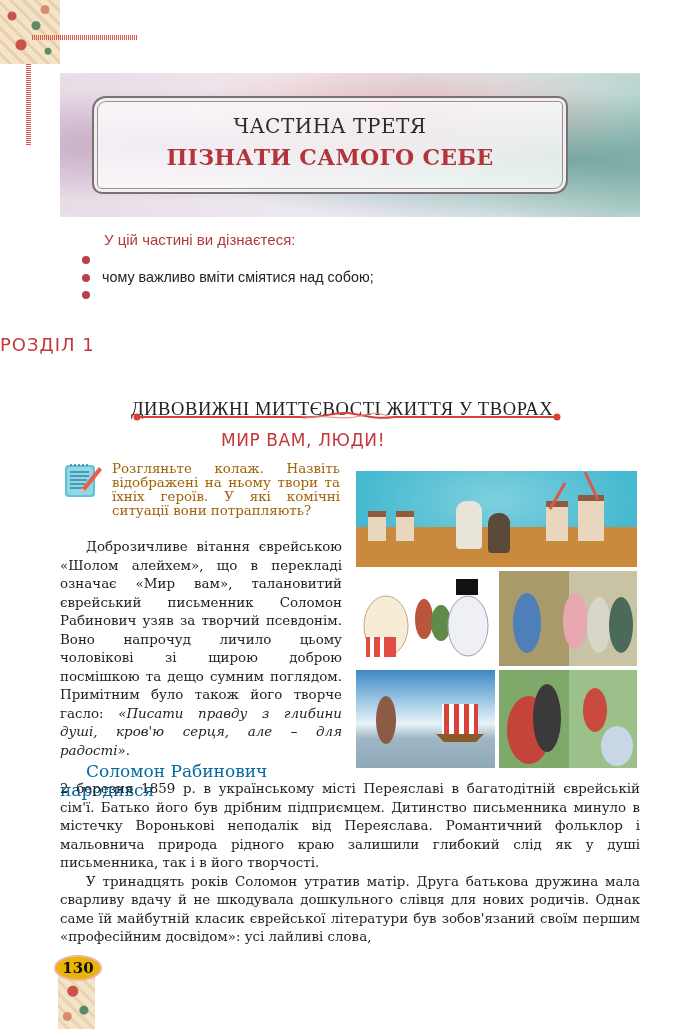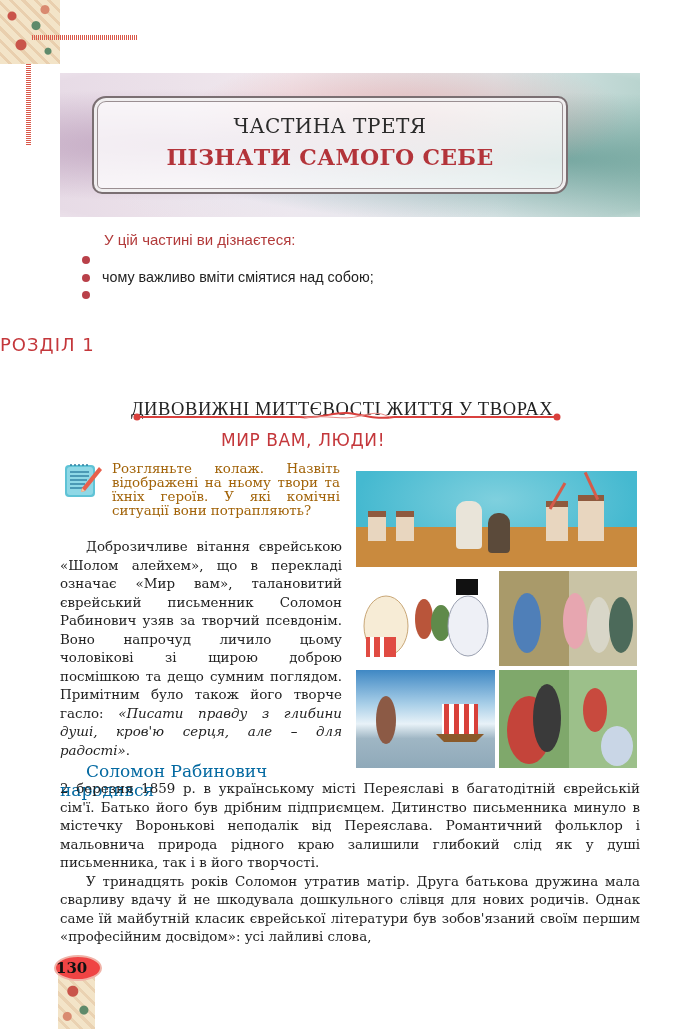--- a/index.html
+++ b/index.html
@@ -95,21 +95,21 @@
 
   
   .page-orn { position:absolute; left:58px; top:966px; width:37px; height:63px;
     background:
       radial-gradient(circle at 40% 40%, #c9544a 0 5px, transparent 6px),
       radial-gradient(circle at 70% 70%, #5f8a6a 0 4px, transparent 5px),
       radial-gradient(circle at 25% 80%, #d98a70 0 4px, transparent 5px),
       repeating-linear-gradient(45deg, #f3e4c8 0 6px, #ead2b2 6px 9px);
   }
   .page-num { position:absolute; left:54px; top:955px; width:48px; height:26px; border-radius:50%;
-    background:#ef4444; border:2px solid #f0b3a8; line-height:22px;
+    background:#eab308; border:2px solid #f0b3a8; text-align:center; line-height:22px;
     font-family:"DejaVu Serif", serif; font-weight:bold; font-size:15px; color:#111; }
 </style>
 </head>
 <body>
 
 <div class="corner-orn"></div>
 <div class="dash-h"></div>
 <div class="dash-v"></div>
 
 <div class="banner"></div>

